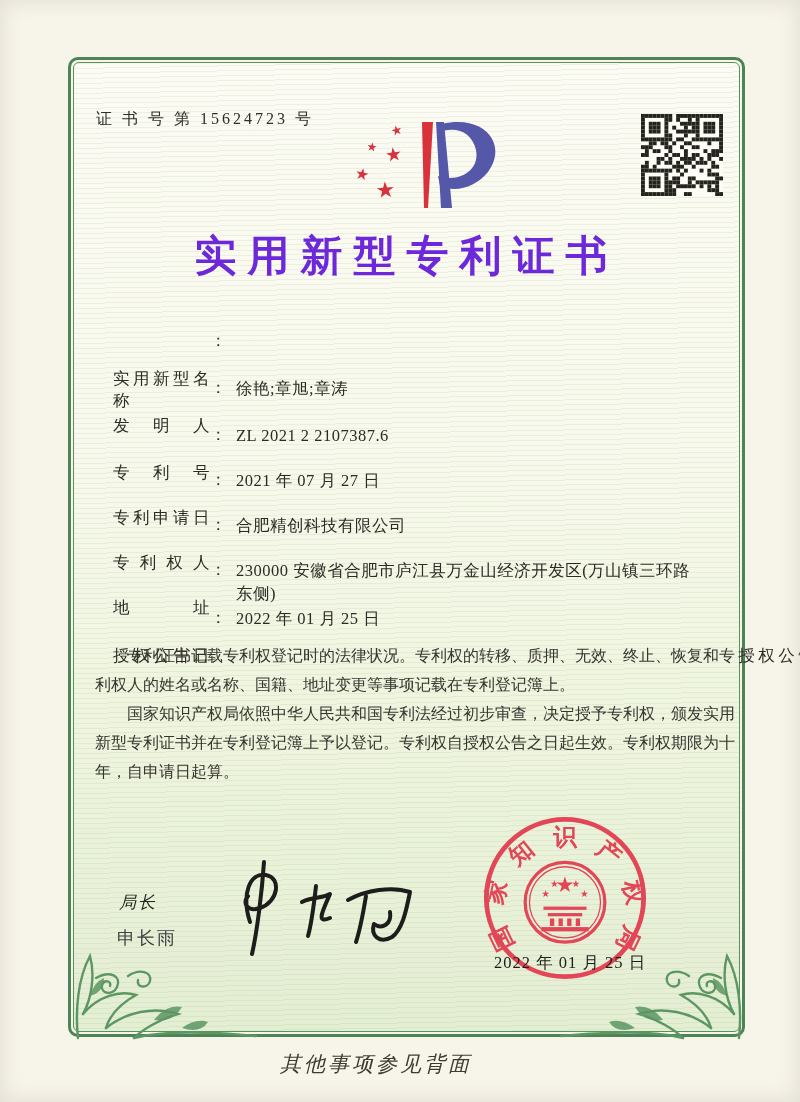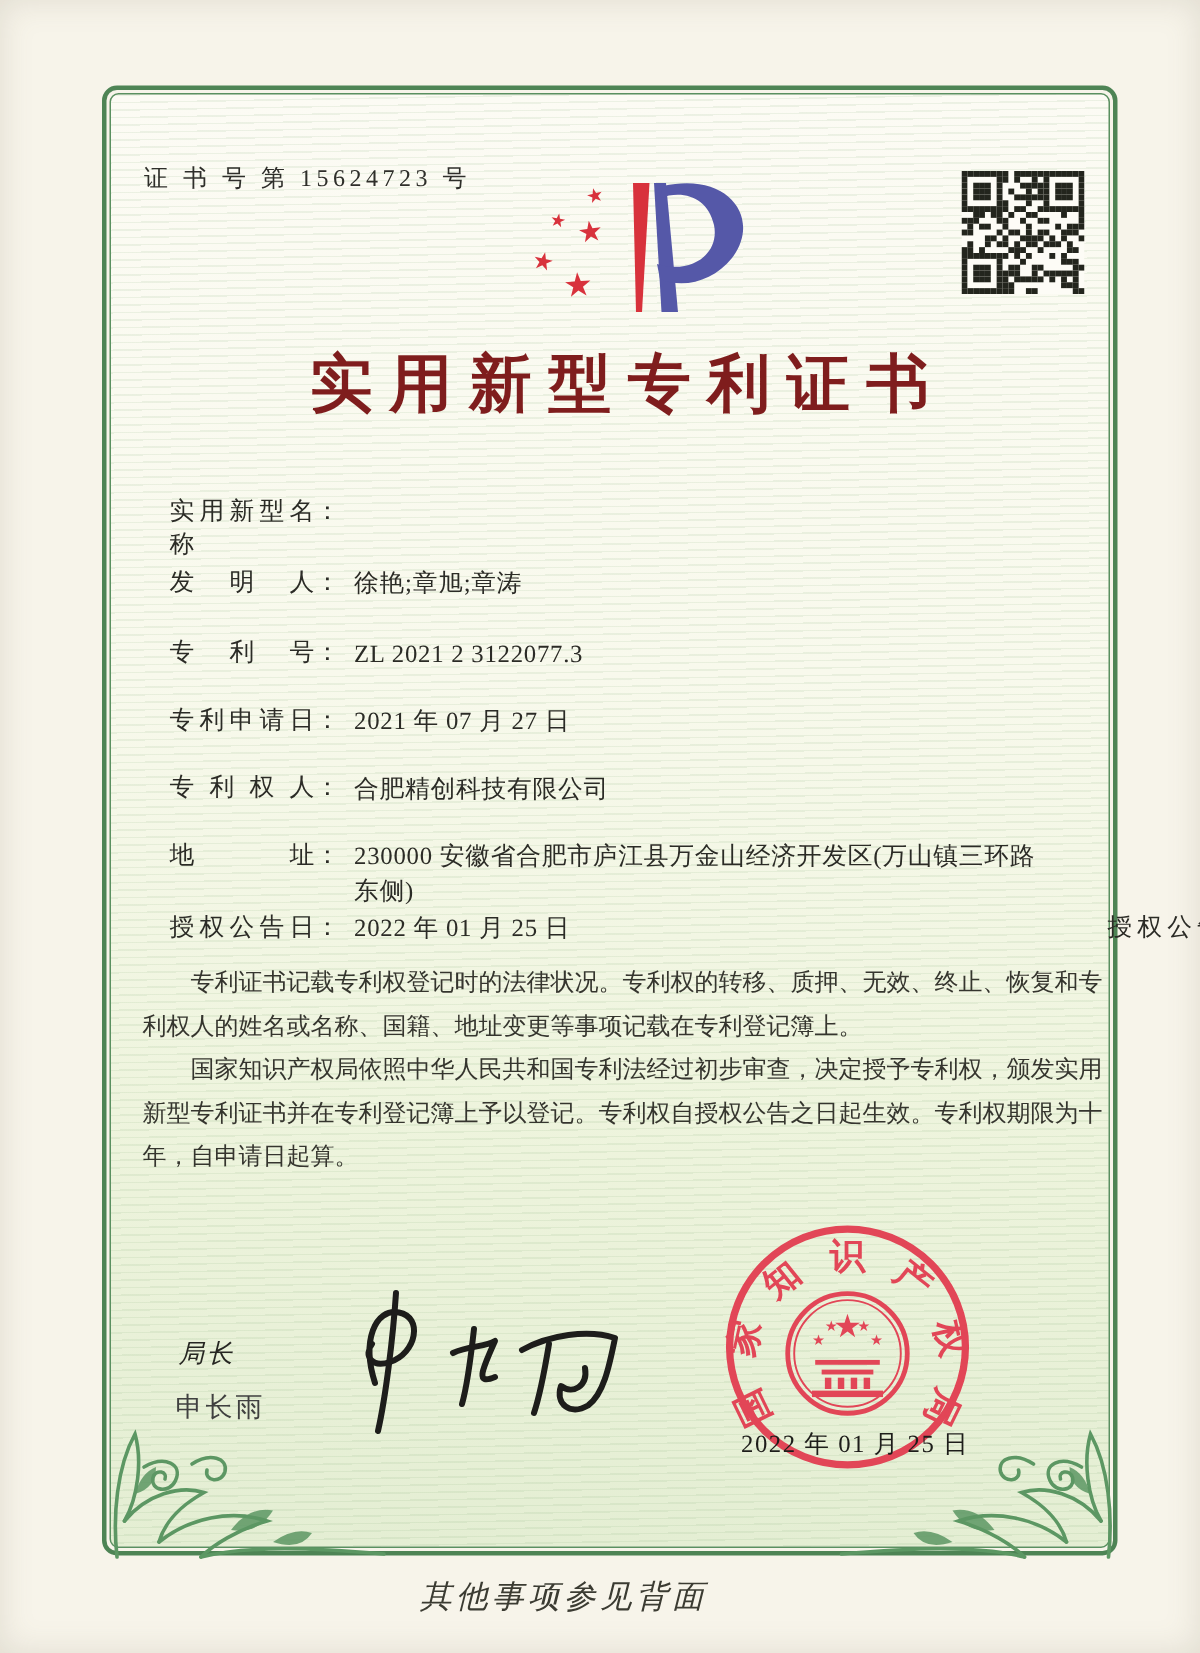--- a/index.html
+++ b/index.html
@@ -21,30 +21,31 @@
       repeating-linear-gradient(179deg, rgba(128,172,118,0.13) 0 1px, rgba(255,255,255,0) 1px 5px),
       linear-gradient(180deg,#fcfbf4 0%,#f8f9ec 40%,#eef4dd 70%,#e4eed3 100%);
   }
   .cert-no{
     position:absolute;left:96px;top:109px;font-size:16px;letter-spacing:3px;
     color:#2e2e2a;
   }
   .logo{position:absolute;left:336px;top:110px;width:174px;height:105px;}
   .qr{position:absolute;left:641px;top:114px;width:82px;height:82px;}
   .title{
-    position:absolute;left:80px;top:228px;width:677px;text-align:center;
-    font-size:42px;font-weight:600;letter-spacing:11px;color:#7f1d1d;
+    position:absolute;left:68px;top:228px;width:677px;text-align:center;
+    font-size:42px;font-weight:600;letter-spacing:11px;color:#6d28d9;
   }
   .field-row{
     position:absolute;left:113px;display:flex;align-items:flex-start;
     font-size:16.5px;color:#2b2b26;letter-spacing:.5px;
   }
   .field-label{
     display:inline-block;width:97px;text-align:justify;text-align-last:justify;
     flex:none;
+    margin-top:38px;
   }
   .colon{flex:none;margin-right:9px;}
   .field-value{display:inline-block;max-width:468px;line-height:23px;}
   .row-grant-b{left:358px;position:relative}
   .paras{
     position:absolute;left:95px;top:641px;width:641px;
     font-size:16px;line-height:29px;color:#35352e;
   }
   .paras p{margin:0;text-indent:2em;}
   .signer{position:absolute;left:119px;top:891px;font-size:17px;color:#262622;letter-spacing:2px;font-style:italic;}
@@ -376,21 +377,21 @@
       <span class="colon">：</span>
   </div>
   <div class="field-row" style="top:377px">
     <span class="field-label">发明人</span>
       <span class="colon">：</span>
       <span class="field-value">徐艳;章旭;章涛</span>
   </div>
   <div class="field-row" style="top:424px">
     <span class="field-label">专利号</span>
       <span class="colon">：</span>
-      <span class="field-value">ZL 2021 2 3122077.3</span>
+      <span class="field-value">ZL 2021 2 2107387.6</span>
   </div>
   <div class="field-row" style="top:469px">
     <span class="field-label">专利申请日</span>
       <span class="colon">：</span>
       <span class="field-value">2021 年 07 月 27 日</span>
   </div>
   <div class="field-row" style="top:514px">
     <span class="field-label">专利权人</span>
       <span class="colon">：</span>
       <span class="field-value">合肥精创科技有限公司</span>

